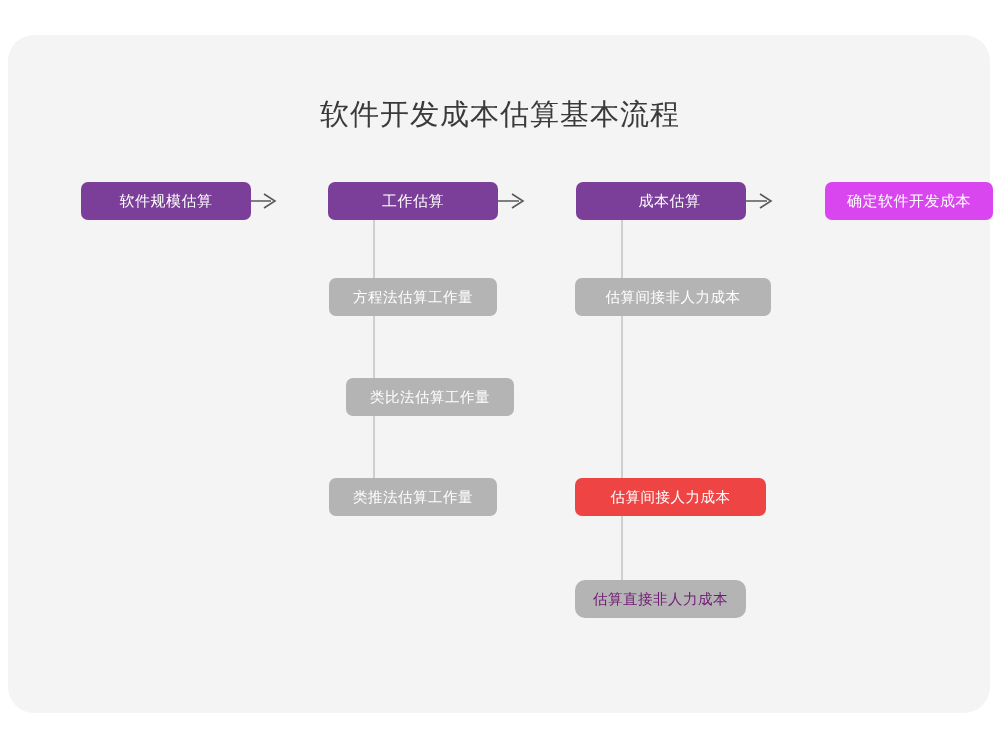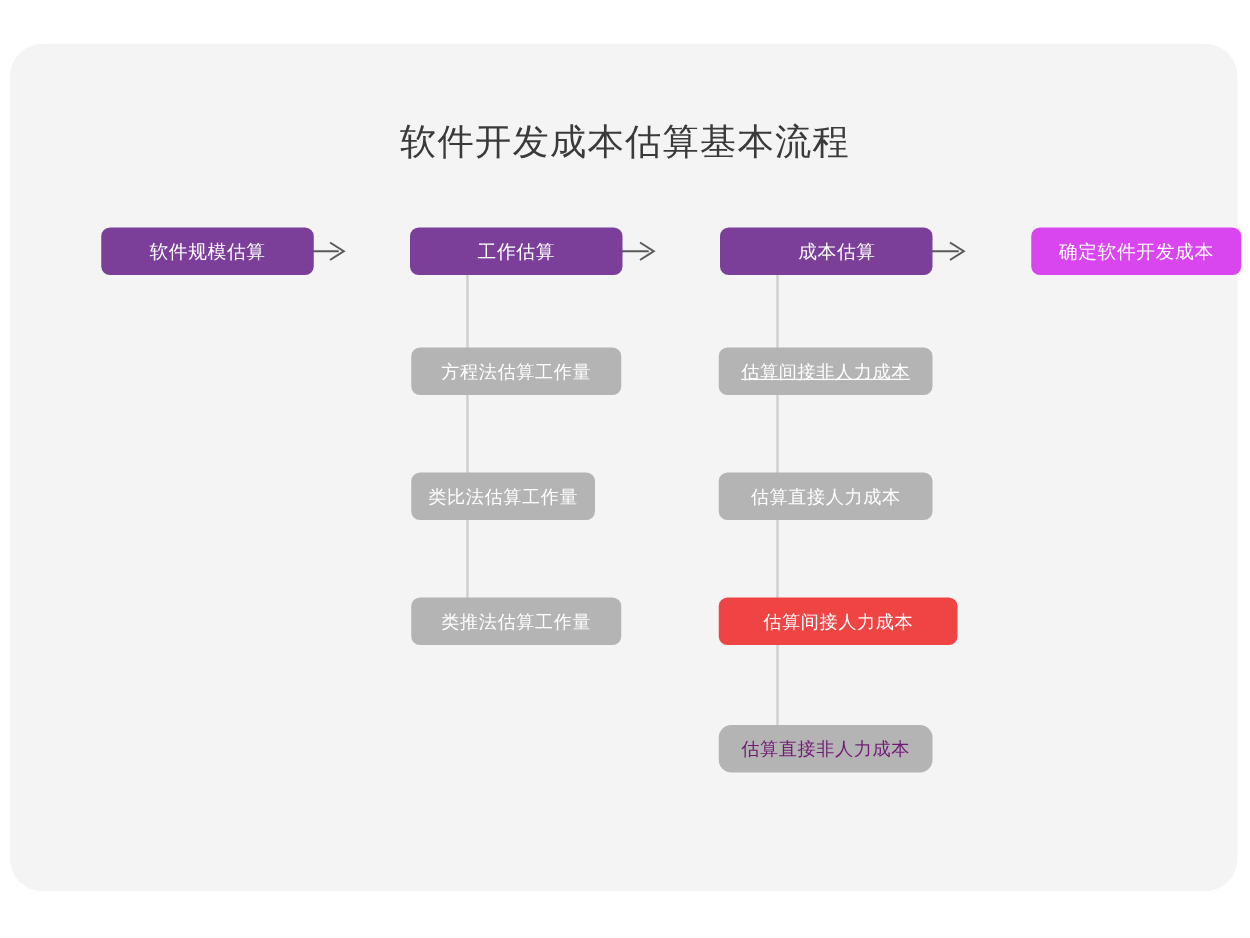--- a/index.html
+++ b/index.html
@@ -113,19 +113,18 @@
       <svg width="54" height="22" viewBox="0 0 54 22">
         <line x1="2" y1="11" x2="45" y2="11" stroke="#595959" stroke-width="1.6"></line>
         <polyline points="38,4 49,11 38,18" fill="none" stroke="#595959" stroke-width="1.6"></polyline>
       </svg>
     </div>
     <div class="node primary" style="left: 43px; top: 182px; width: 170px; background: rgb(123, 63, 153); color: rgb(255, 255, 255);">软件规模估算</div>
     <div class="node primary" style="left: 290px; top: 182px; width: 170px; background: rgb(123, 63, 153); color: rgb(255, 255, 255);">工作估算</div>
     <div class="node primary" style="left: 538px; top: 182px; width: 170px; background: rgb(123, 63, 153); color: rgb(255, 255, 255); padding-left: 17px;">成本估算</div>
     <div class="node primary" style="left: 787px; top: 182px; width: 168px; background: #d946ef; color: rgb(255, 255, 255);">确定软件开发成本</div>
     <div class="node secondary" style="left: 291px; top: 278px; width: 168px; background: rgb(180, 180, 180); color: rgb(255, 255, 255);">方程法估算工作量</div>
-    <div class="node secondary" style="left: 291px; top: 378px; width: 147px; background: rgb(180, 180, 180); color: rgb(255, 255, 255);">类比法估算工作量</div>
+    <div class="node secondary" style="left: 308px; top: 378px; width: 168px; background: rgb(180, 180, 180); color: rgb(255, 255, 255);">类比法估算工作量</div>
     <div class="node secondary" style="left: 291px; top: 478px; width: 168px; background: rgb(180, 180, 180); color: rgb(255, 255, 255);">类推法估算工作量</div>
-    <div class="node secondary" style="left: 537px; top: 278px; width: 171px; background: rgb(180, 180, 180); color: rgb(255, 255, 255); text-decoration: underline;">估算间接非人力成本</div>
-    <div class="node secondary" style="left: 537px; top: 378px; width: 171px; background: rgb(180, 180, 180); color: rgb(255, 255, 255);">估算直接人力成本</div>
+    <div class="node secondary" style="left: 537px; top: 278px; width: 196px; background: rgb(180, 180, 180); color: rgb(255, 255, 255);">估算间接非人力成本</div>
     <div class="node secondary" style="left: 537px; top: 478px; width: 191px; background: #ef4444; color: rgb(255, 255, 255);">估算间接人力成本</div>
     <div class="node secondary" style="left: 537px; top: 580px; width: 171px; background: rgb(180, 180, 180); color: #701a75; border-radius: 10px;">估算直接非人力成本</div>
   </div>
 
 </body></html>

